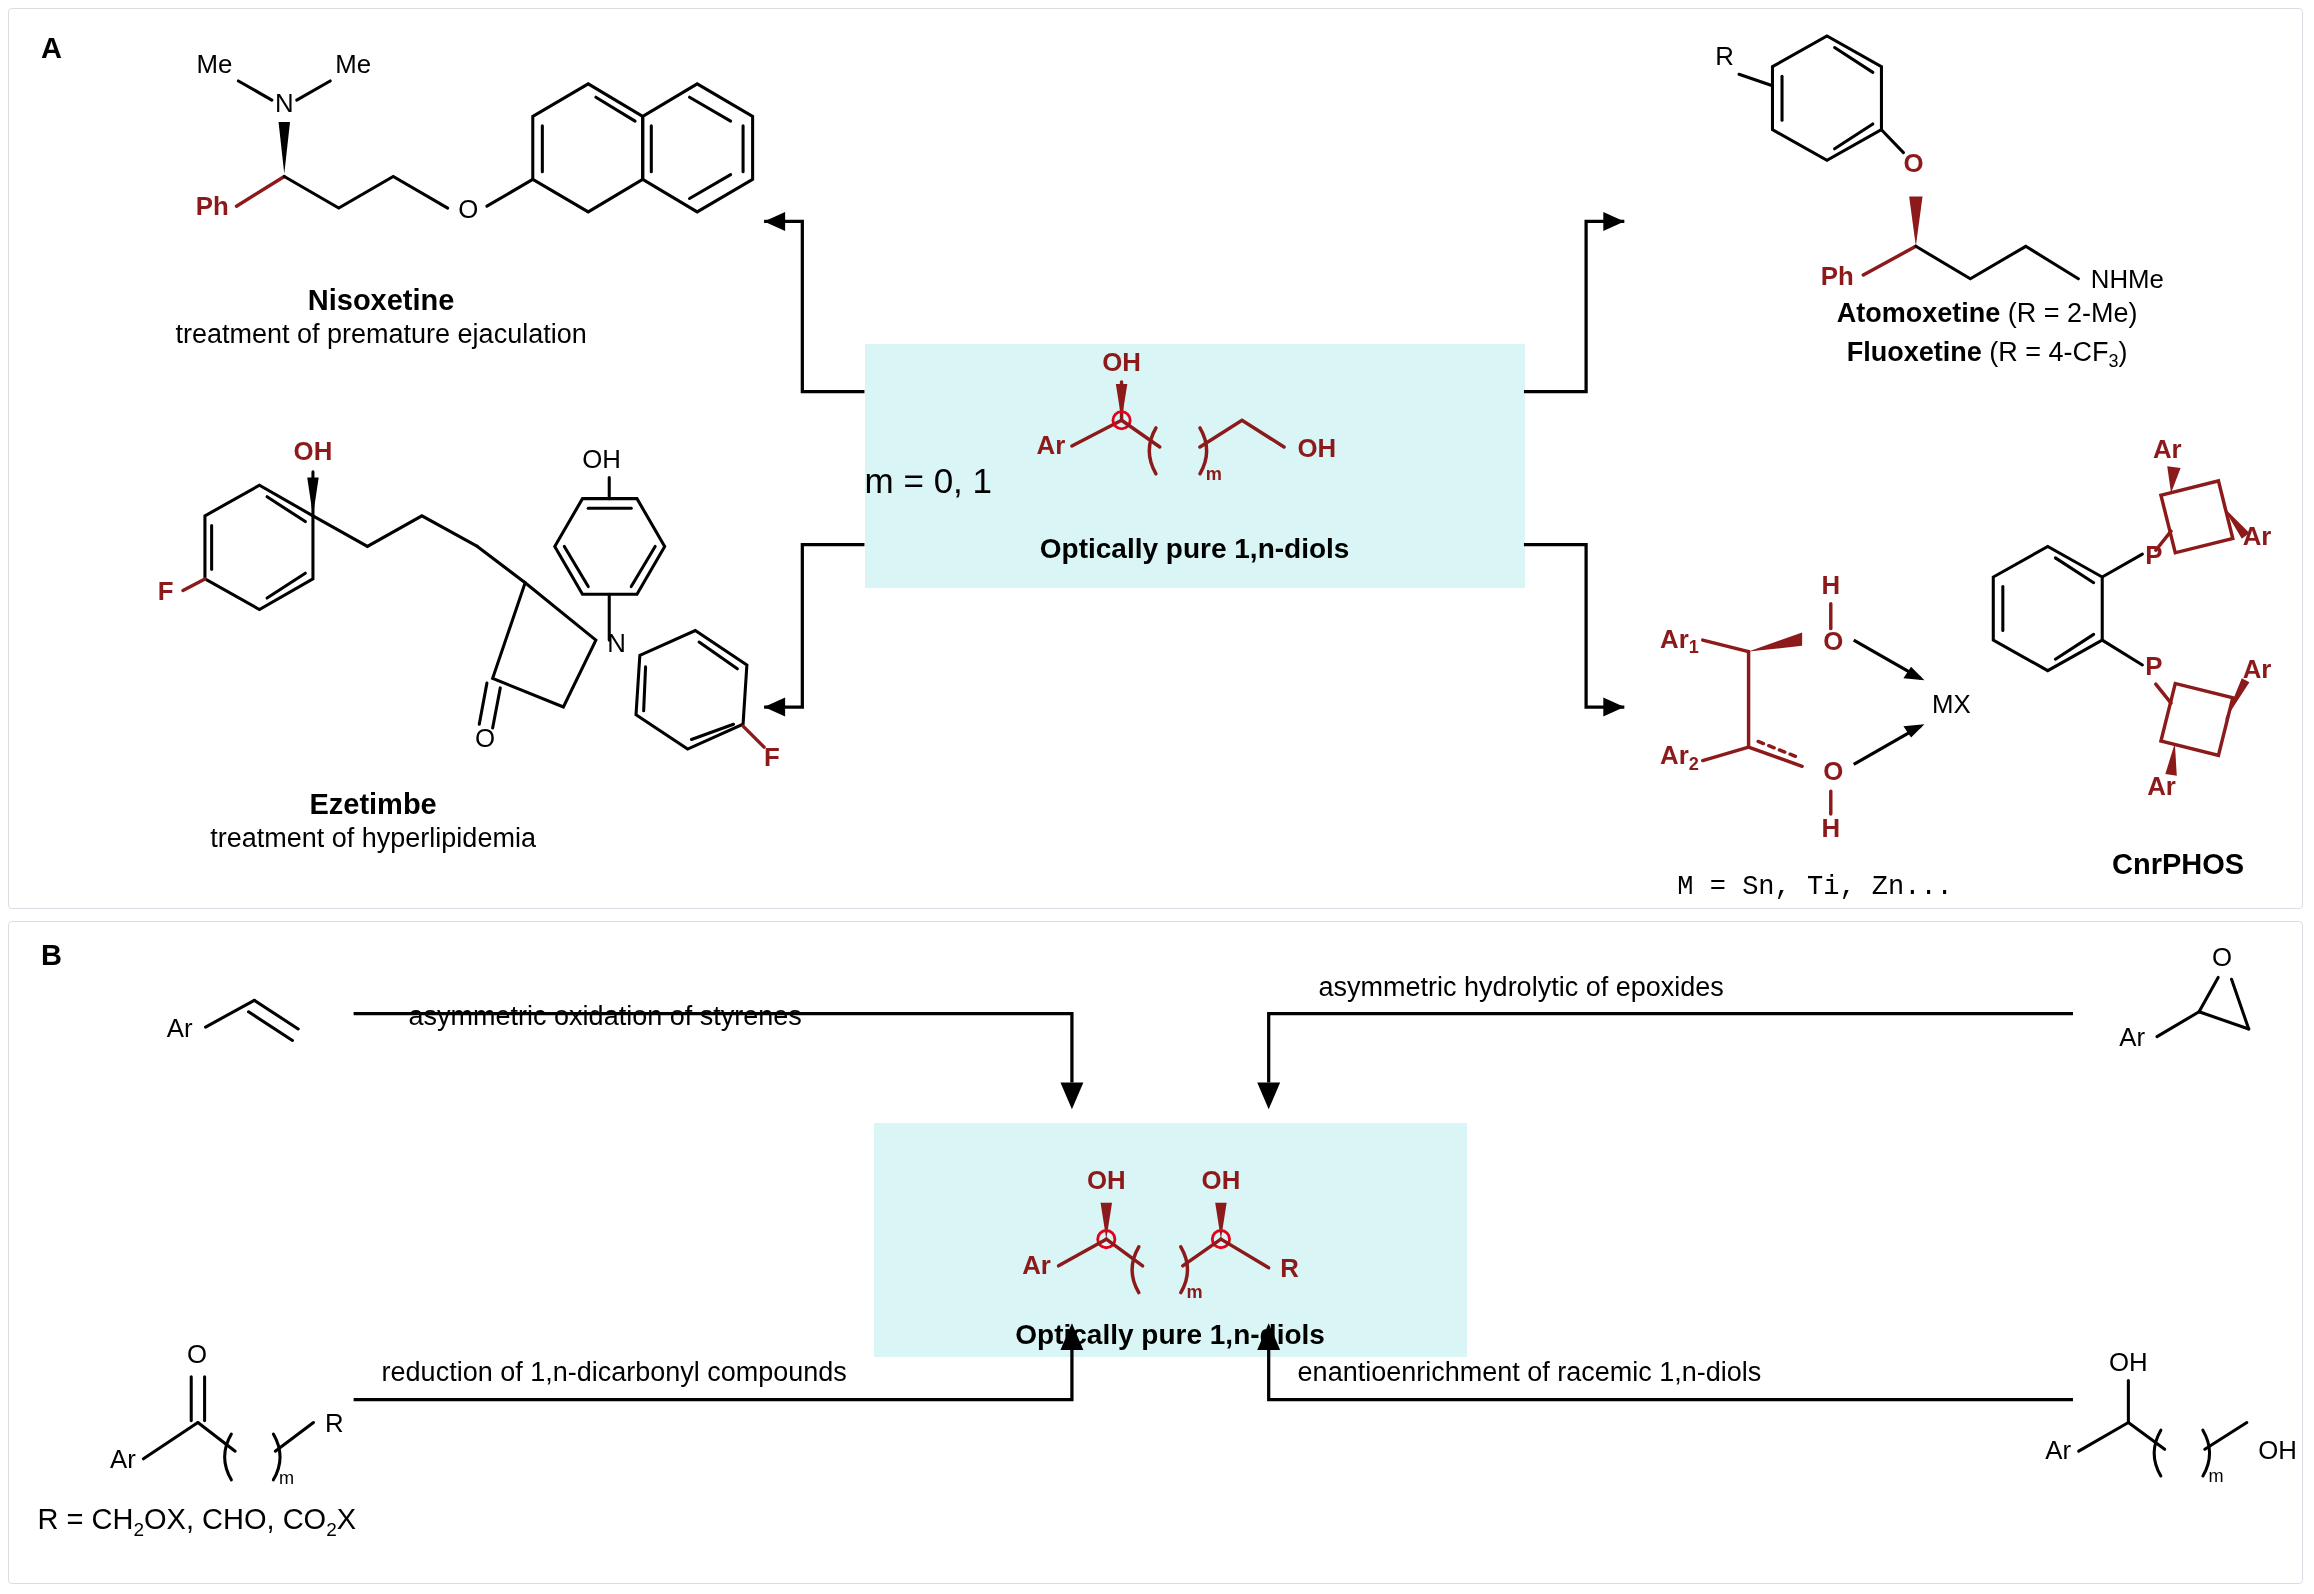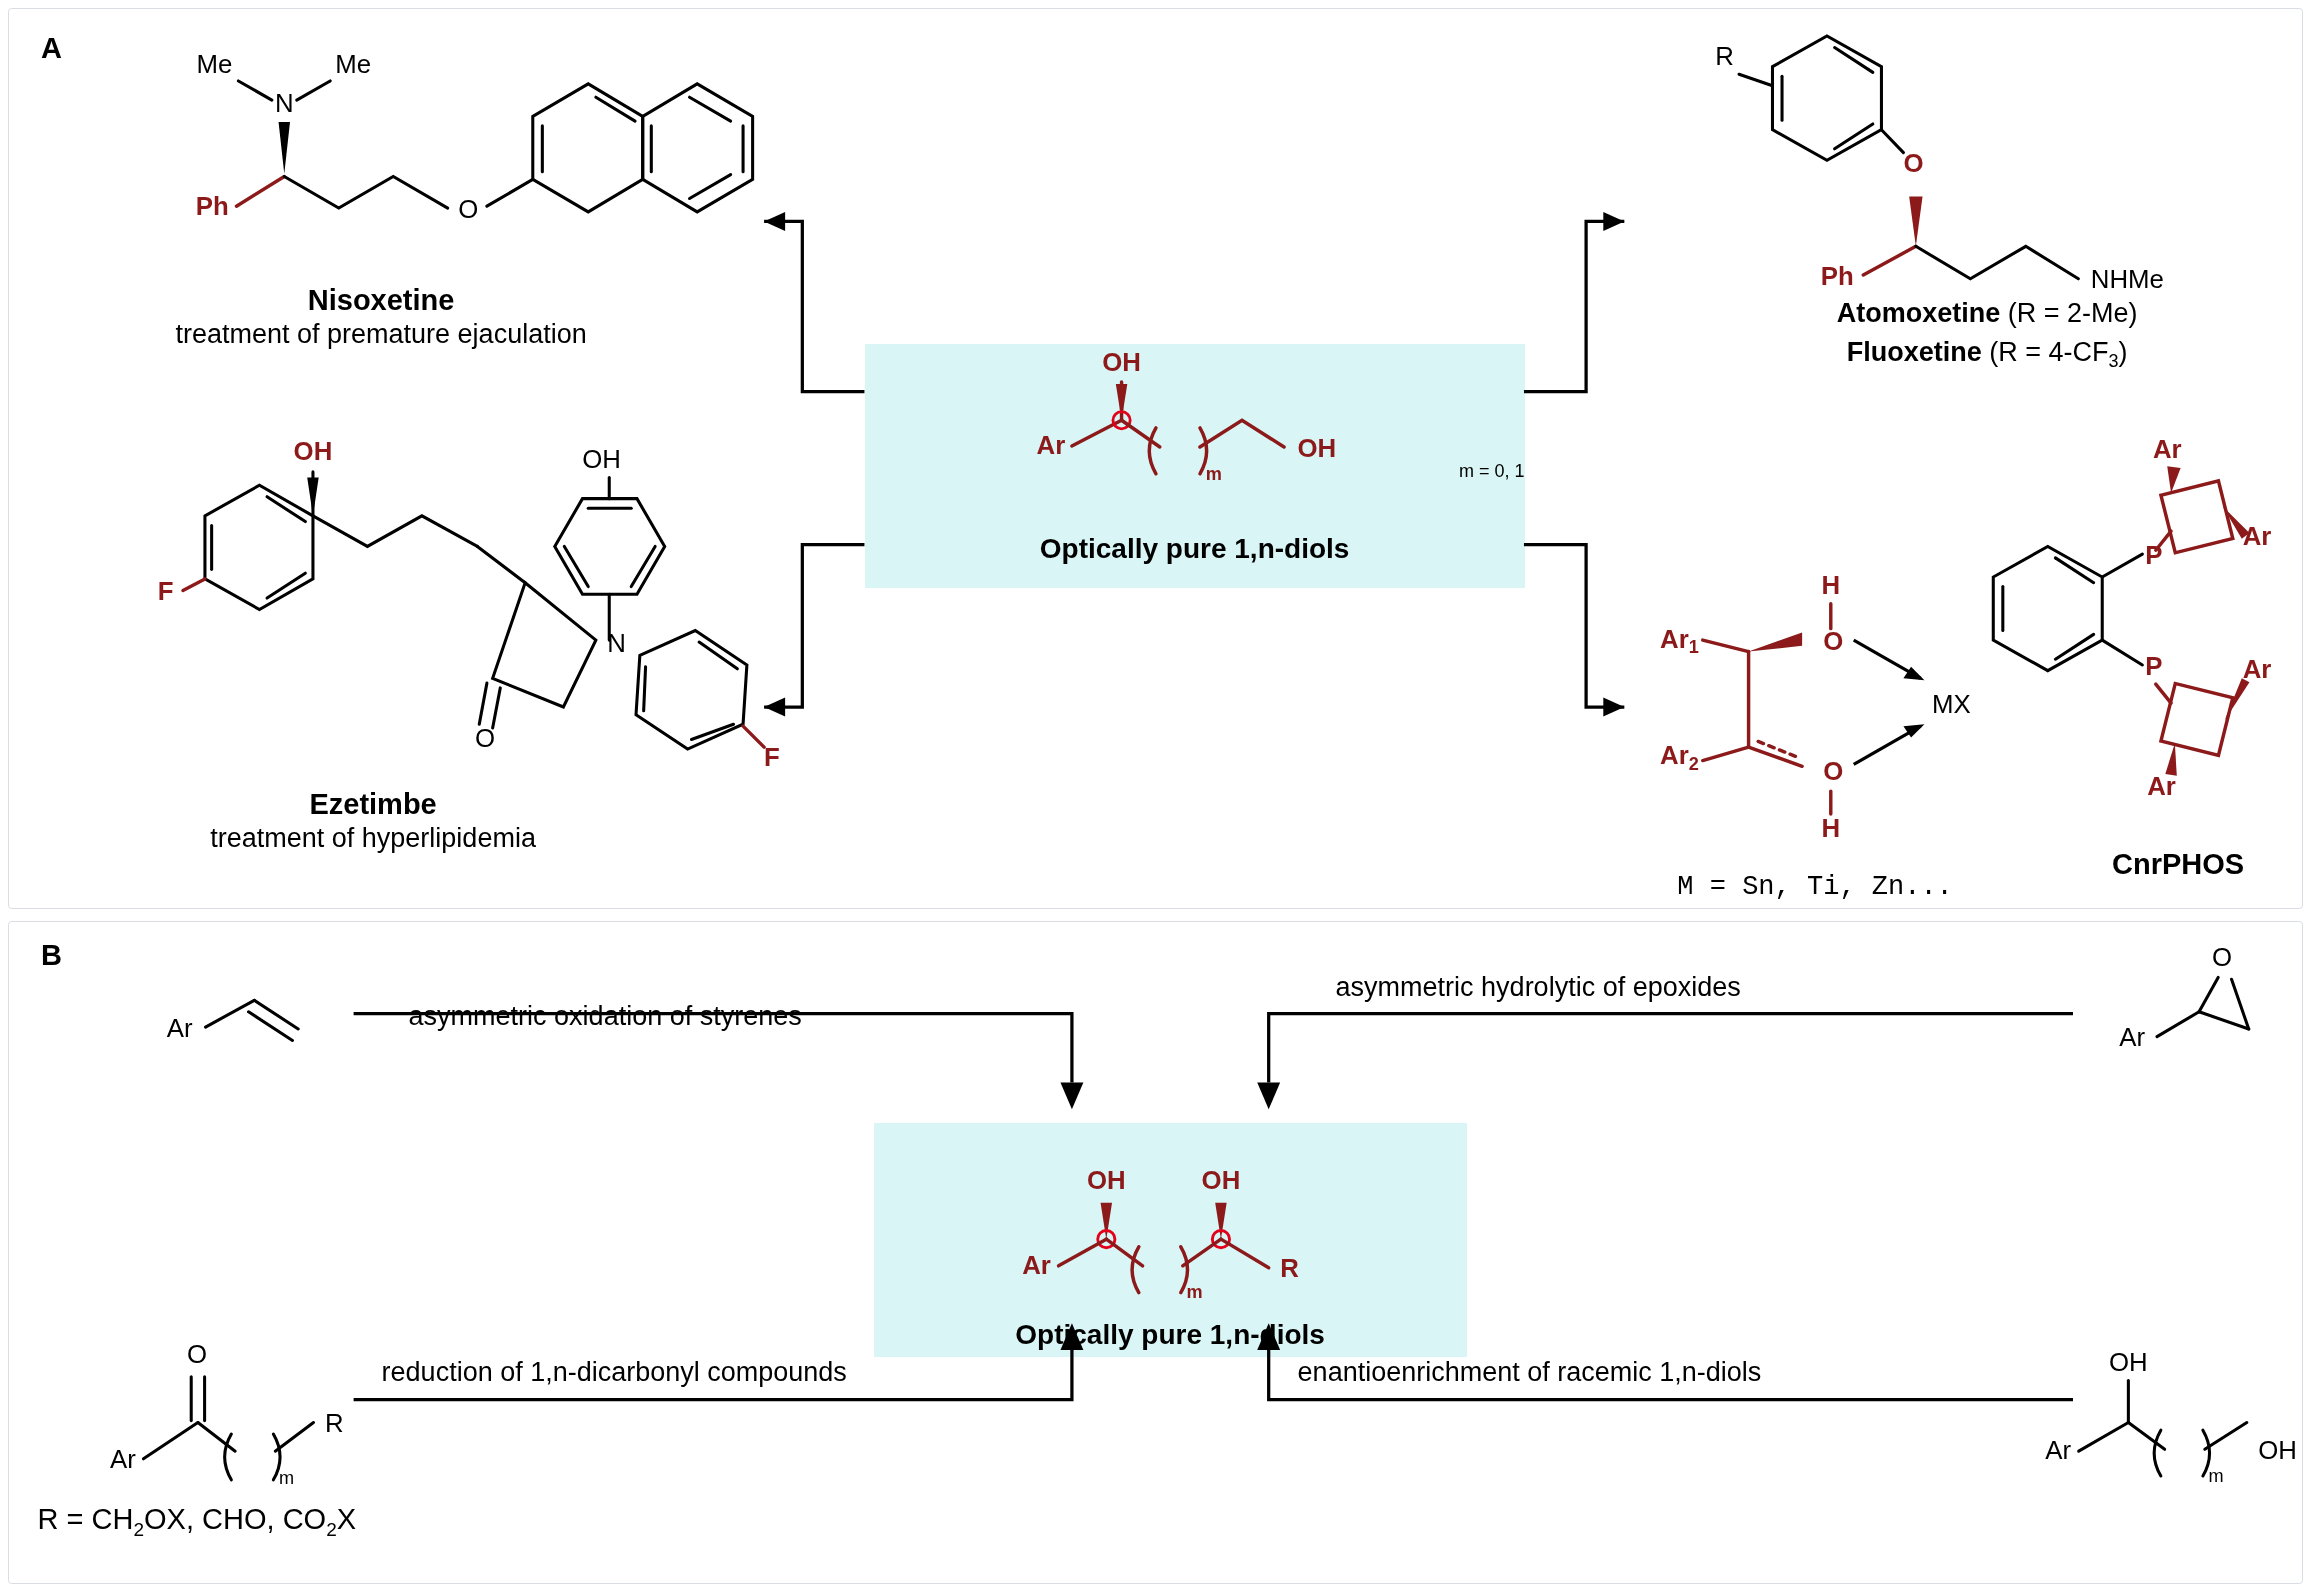--- a/index.html
+++ b/index.html
@@ -7,21 +7,21 @@
   #page{position:relative;width:2314px;height:1594px;background:#fff;overflow:hidden;}
 
   .panel{position:absolute;border:1.9px solid #d9dde3;border-radius:3.8px;background:#fff;}
   #panelA{left:7.6px;top:7.6px;width:2293px;height:899px;}
   #panelB{left:7.6px;top:921px;width:2293px;height:661px;}
 
   .panel-label{position:absolute;font-weight:bold;font-size:29px;}
 
   .center-box{position:absolute;background:#d9f5f5;}
   .center-caption{position:absolute;text-align:center;font-weight:bold;font-size:28px;width:100%;margin-top:28px;}
-  .plain{position:absolute;text-align:right;font-size:18px;width:100%;}
+  .plain{position:absolute;text-align:left;font-size:35px;width:100%;}
 
   .cap{position:absolute;text-align:center;font-size:27px;line-height:1.25;}
   .cap b{font-weight:bold;}
   .capname{font-weight:bold;font-size:29px;}
 
   .arrowlabel{position:absolute;font-size:27px;white-space:nowrap;}
 
   svg{position:absolute;left:0;top:0;overflow:visible;}
   .bond{stroke:#000;stroke-width:3.2;fill:none;stroke-linecap:round;}
   .rbond{stroke:#8c1a1a;stroke-width:3.6;fill:none;stroke-linecap:round;}
@@ -298,21 +298,21 @@
         <line class="bond" x1="2218" y1="524" x2="2256" y2="552"></line>
         <path class="bond" d="M2252 532 q-14 24 0 48"></path>
         <path class="bond" d="M2296 532 q14 24 0 48"></path>
         <text class="atom sub" x="2302" y="586">m</text>
         <line class="bond" x1="2298" y1="552" x2="2342" y2="524"></line>
         <text class="atom" x="2354" y="562">OH</text>
       </g>
     </svg>
 
     <div class="arrowlabel" style="left:400px;top:50px;margin-top:29px;">asymmetric oxidation of styrenes</div>
-    <div class="arrowlabel" style="left:1310px;top:50px;margin-left:17px;">asymmetric hydrolytic of epoxides</div>
+    <div class="arrowlabel" style="left:1310px;top:50px;">asymmetric hydrolytic of epoxides</div>
     <div class="arrowlabel" style="left:373px;top:435px;">reduction of 1,n-dicarbonyl compounds</div>
     <div class="arrowlabel" style="left:1289px;top:435px;">enantioenrichment of racemic 1,n-diols</div>
 
     <div style="position:absolute;left:29px;top:581px;font-size:29px;">
       <span>R = CH</span><sub style="font-size:19px;">2</sub><span>OX, CHO, CO</span><sub style="font-size:19px;">2</sub><span>X</span>
     </div>
   </div>
 
 </div>
 

